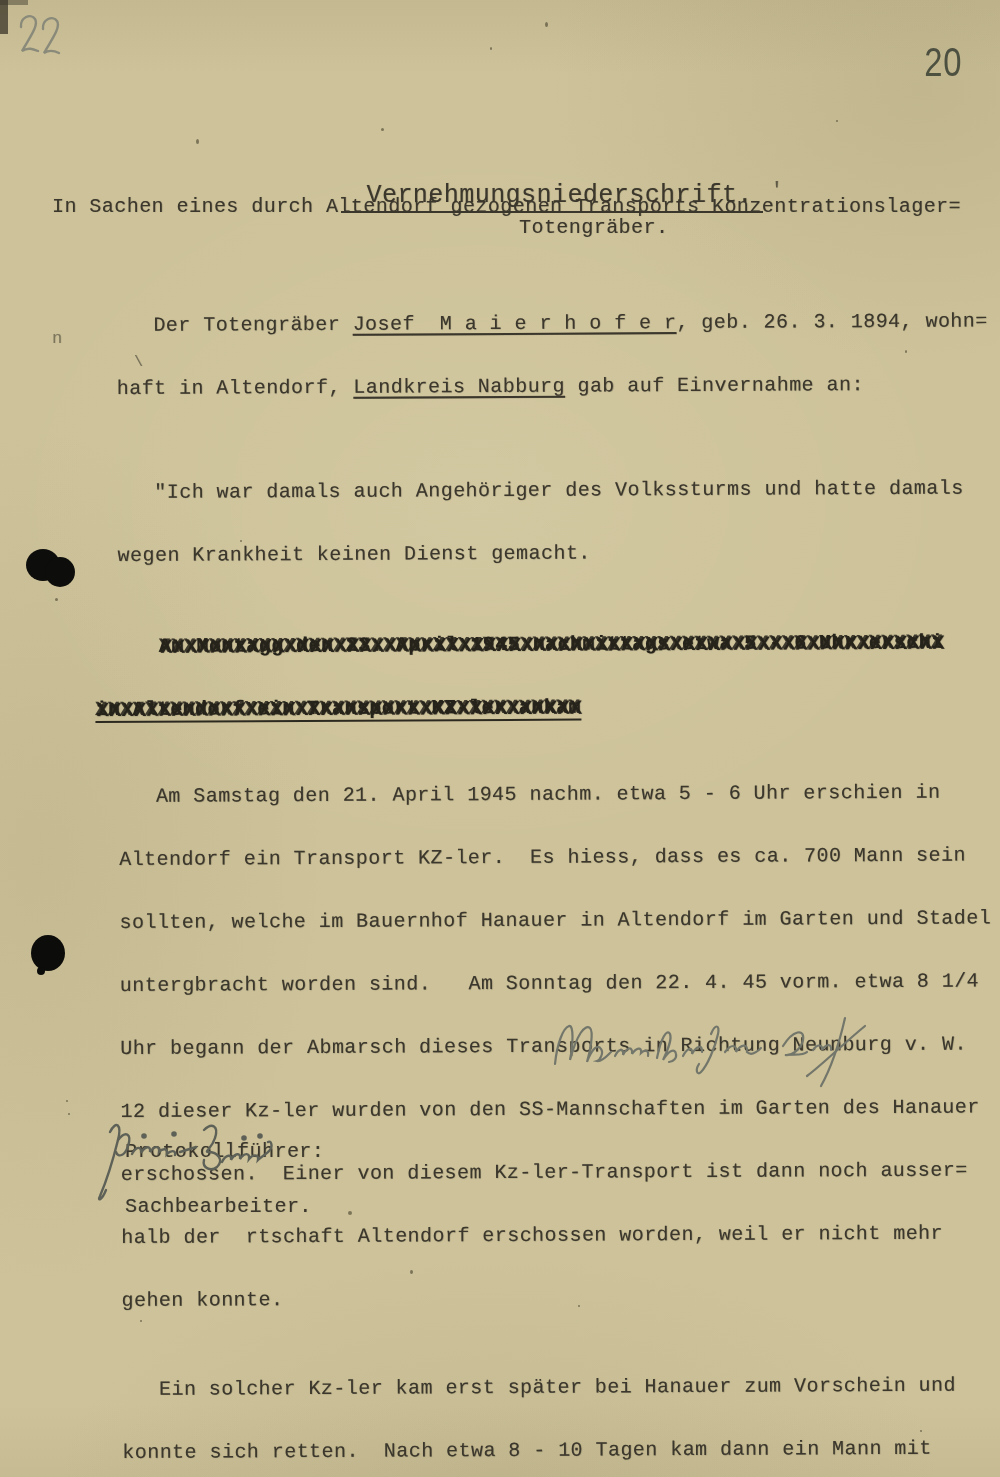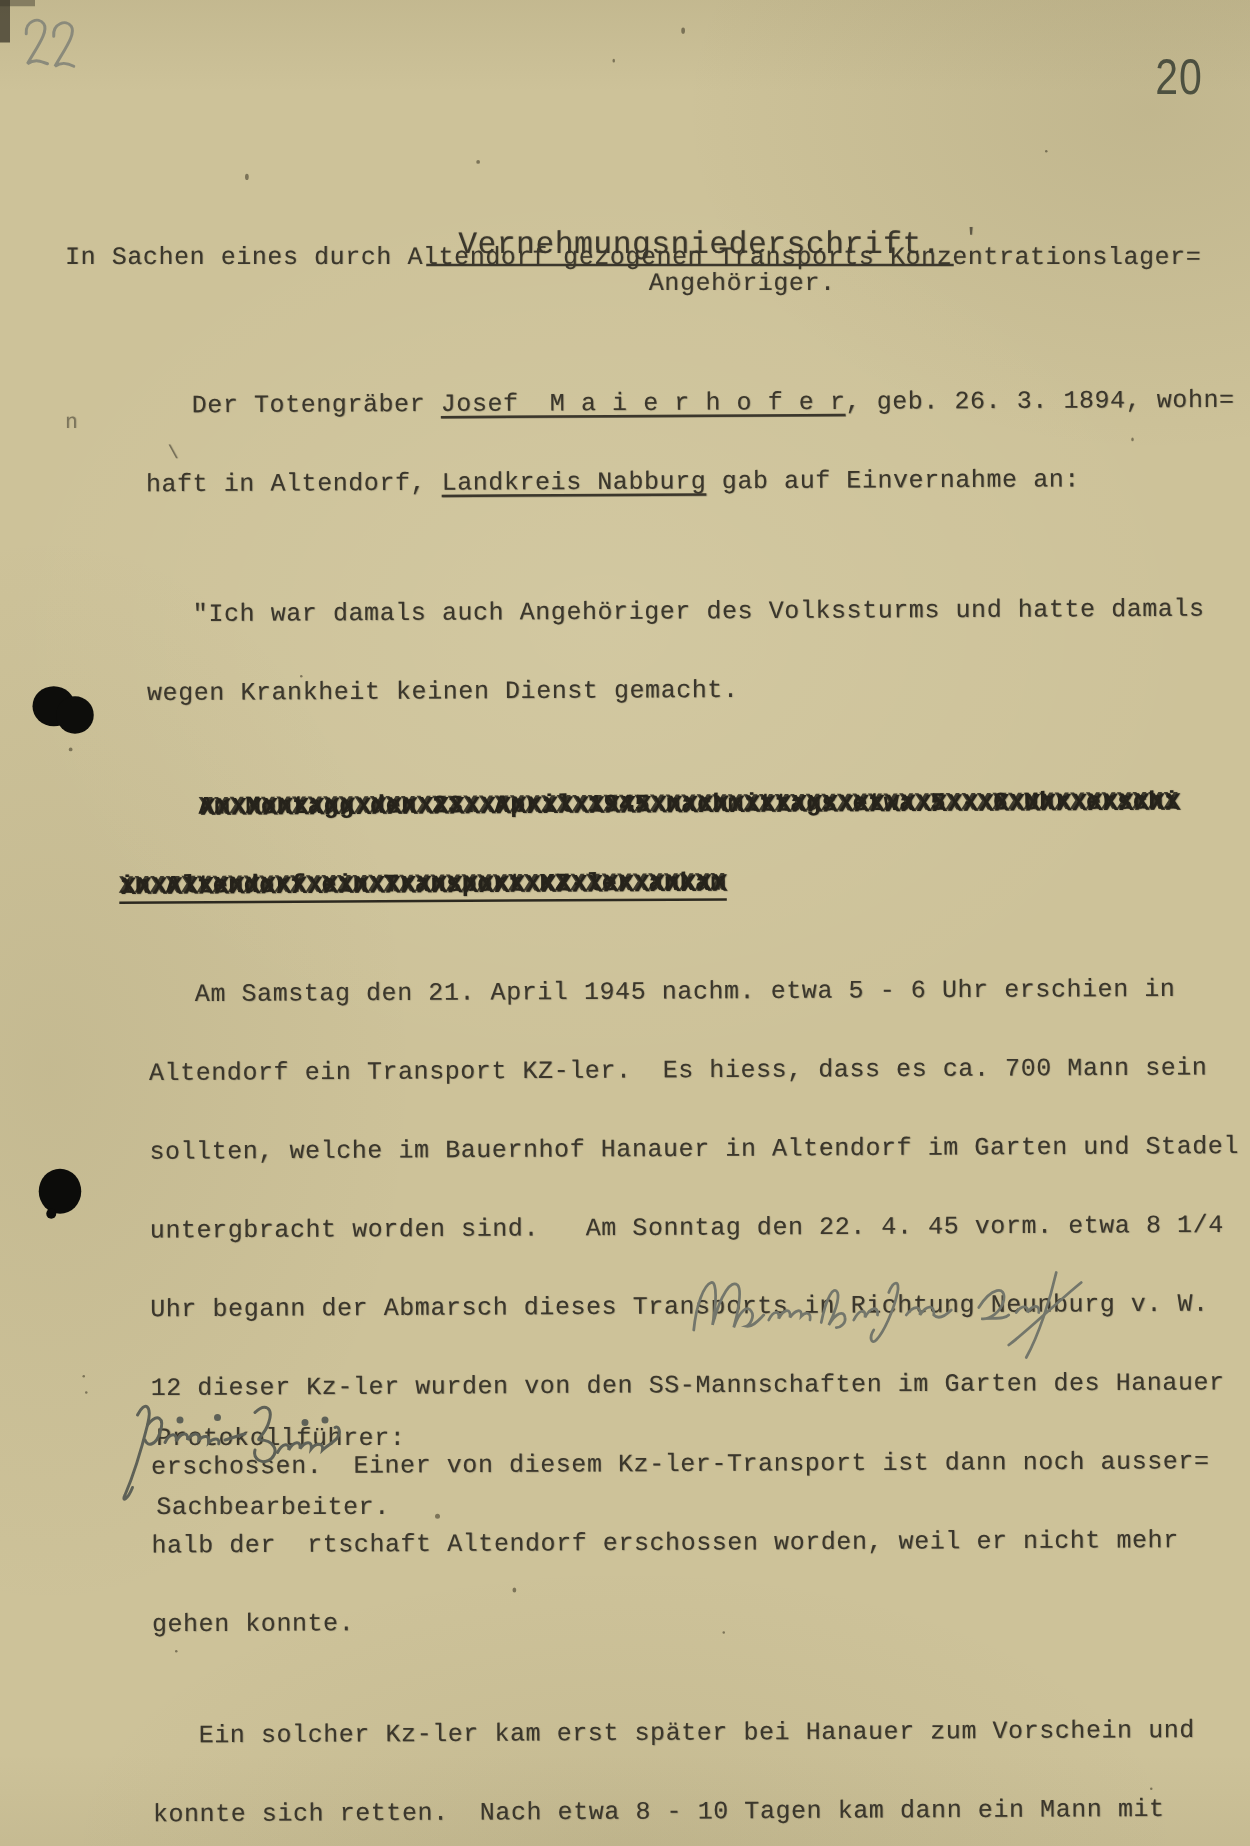--- a/index.html
+++ b/index.html
@@ -71,21 +71,21 @@
   </svg>
 
   <div class="stamp-number">20</div>
 
 
   <div class="abs typed title-row">
     <span class="doc-title">Vernehmungsniederschrift.</span><span class="title-stray">'</span>
   </div>
 
   <div class="abs typed subject-1">In Sachen eines durch Altendorf gezogenen Transports Konzentrationslager=</div>
-  <div class="abs typed subject-2">Angehöriger.</div>
+  <div class="abs typed subject-2">Totengräber.</div>
 
   <div class="abs typed stray-n">n</div>
   <div class="abs typed stray-bs">\</div>
 
   <div class="abs typed body-block">
 
     <div class="ln ind"><span>Der Totengräber </span><span class="u">Josef  M a i e r h o f e r</span><span>, geb. 26. 3. 1894, wohn=</span></div>
     <div class="ln"><span>haft in Altendorf, </span><span class="u">Landkreis Nabburg</span><span> gab auf Einvernahme an:</span></div>
 
     <div class="ln ind gap-p1">"Ich war damals auch Angehöriger des Volkssturms und hatte damals</div>

